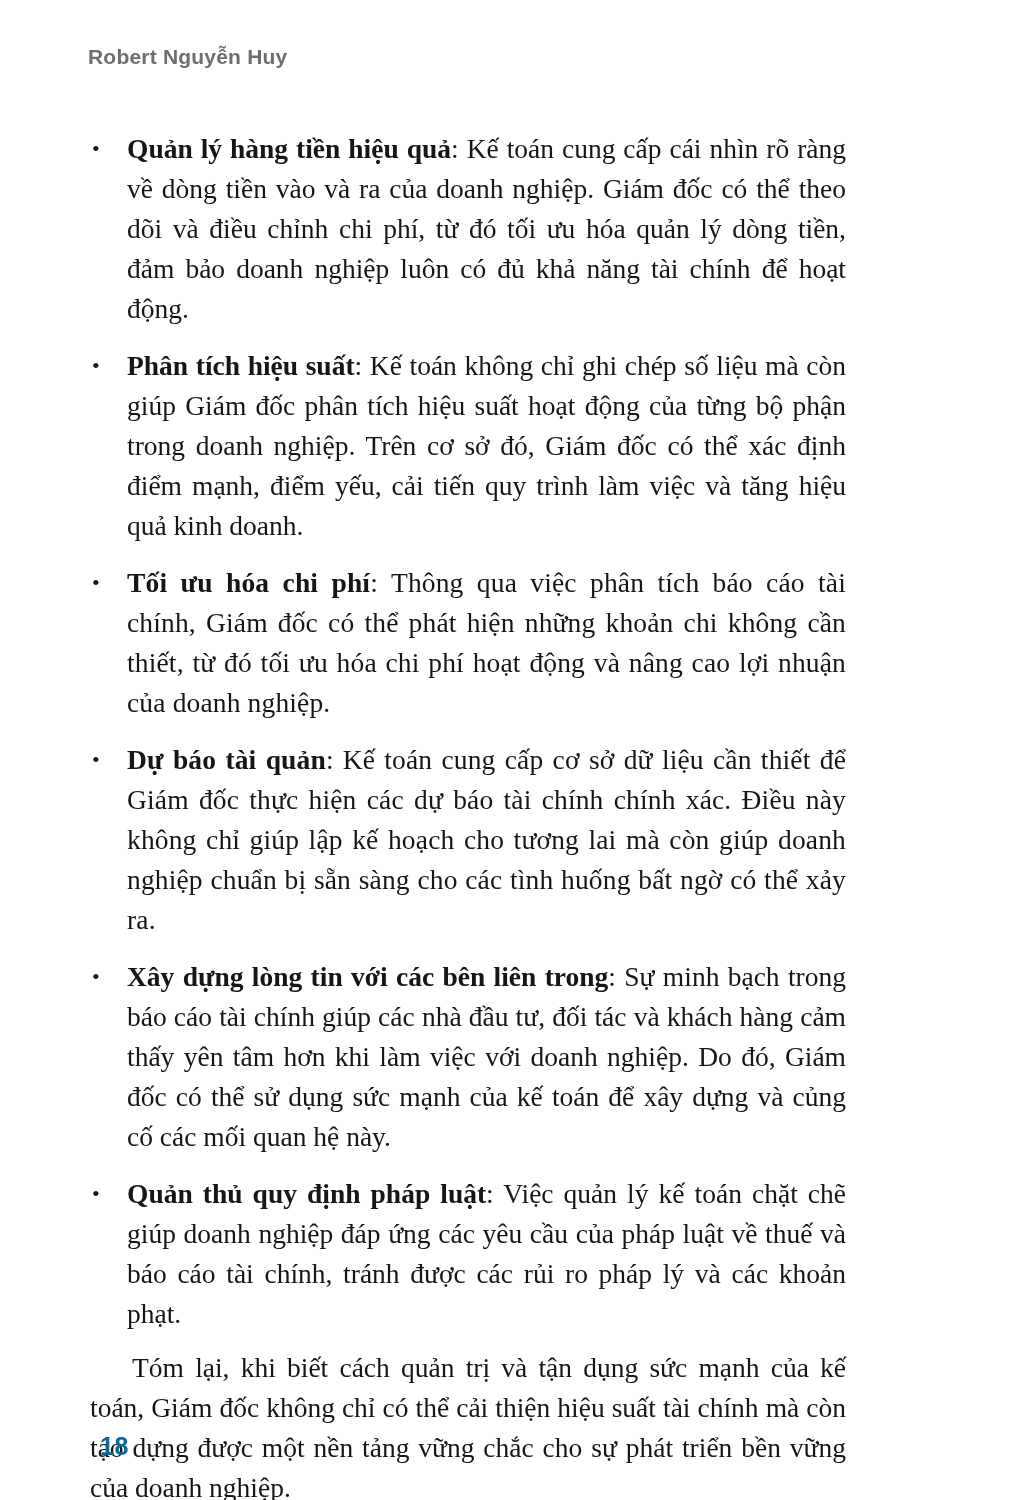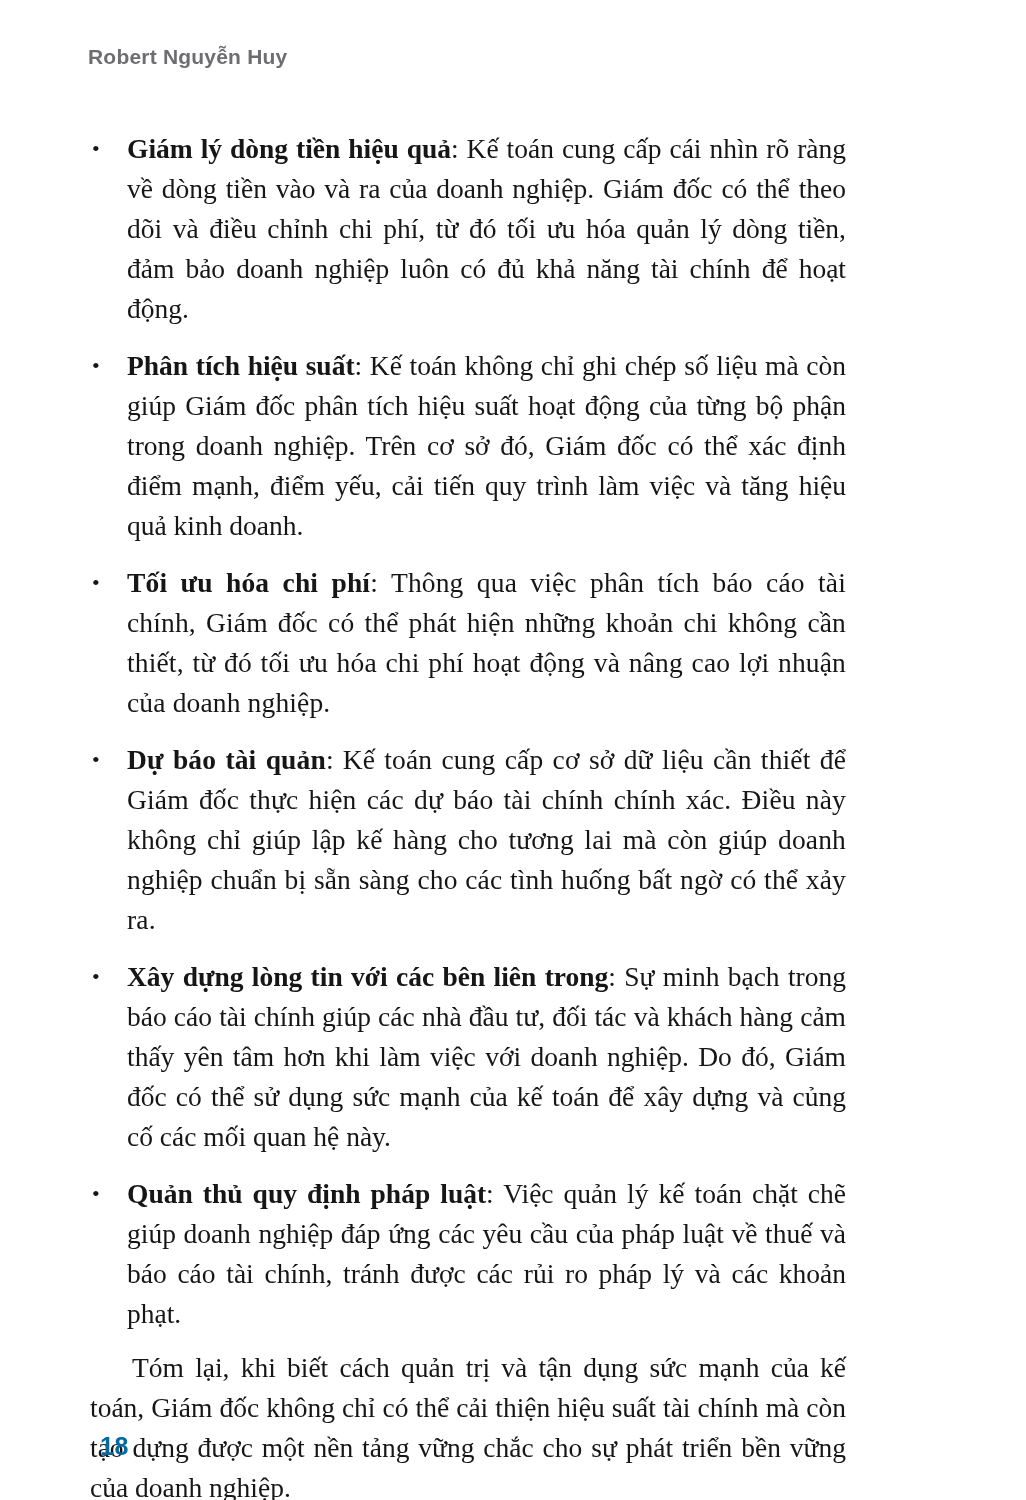--- a/index.html
+++ b/index.html
@@ -123,33 +123,33 @@
 <div class="page">
 
   <div class="running-head">Robert Nguyễn Huy</div>
 
   <div class="content">
 
 
     <ul class="bullets">
 
       <li>
-        <span class="bullet-dot">•</span><span class="lead">Giám lý dòng tiền hiệu quả</span><span>: </span><span class="body-run">Kế toán cung cấp cái nhìn rõ ràng về dòng tiền vào và ra của doanh nghiệp. Giám đốc có thể theo dõi và điều chỉnh chi phí, từ đó tối ưu hóa quản lý dòng tiền, đảm bảo doanh nghiệp luôn có đủ khả năng tài chính để hoạt động.</span>
+        <span class="bullet-dot">•</span><span class="lead">Quản lý hàng tiền hiệu quả</span><span>: </span><span class="body-run">Kế toán cung cấp cái nhìn rõ ràng về dòng tiền vào và ra của doanh nghiệp. Giám đốc có thể theo dõi và điều chỉnh chi phí, từ đó tối ưu hóa quản lý dòng tiền, đảm bảo doanh nghiệp luôn có đủ khả năng tài chính để hoạt động.</span>
       </li>
 
       <li>
         <span class="bullet-dot">•</span><span class="lead">Phân tích hiệu suất</span><span>: </span><span class="body-run">Kế toán không chỉ ghi chép số liệu mà còn giúp Giám đốc phân tích hiệu suất hoạt động của từng bộ phận trong doanh nghiệp. Trên cơ sở đó, Giám đốc có thể xác định điểm mạnh, điểm yếu, cải tiến quy trình làm việc và tăng hiệu quả kinh doanh.</span>
       </li>
 
       <li class="tight-track">
         <span class="bullet-dot">•</span><span class="lead">Tối ưu hóa chi phí</span><span>: </span><span class="body-run">Thông qua việc phân tích báo cáo tài chính, Giám đốc có thể phát hiện những khoản chi không cần thiết, từ đó tối ưu hóa chi phí hoạt động và nâng cao lợi nhuận của doanh nghiệp.</span>
       </li>
 
       <li class="tight-track">
-        <span class="bullet-dot">•</span><span class="lead">Dự báo tài quản</span><span>: </span><span class="body-run">Kế toán cung cấp cơ sở dữ liệu cần thiết để Giám đốc thực hiện các dự báo tài chính chính xác. Điều này không chỉ giúp lập kế hàng cho tương lai mà còn giúp doanh nghiệp chuẩn bị sẵn sàng cho các tình huống bất ngờ có thể xảy ra.</span>
+        <span class="bullet-dot">•</span><span class="lead">Dự báo tài quản</span><span>: </span><span class="body-run">Kế toán cung cấp cơ sở dữ liệu cần thiết để Giám đốc thực hiện các dự báo tài chính chính xác. Điều này không chỉ giúp lập kế hoạch cho tương lai mà còn giúp doanh nghiệp chuẩn bị sẵn sàng cho các tình huống bất ngờ có thể xảy ra.</span>
       </li>
 
       <li>
         <span class="bullet-dot">•</span><span class="lead">Xây dựng lòng tin với các bên liên trong</span><span>: </span><span class="body-run">Sự minh bạch trong báo cáo tài chính giúp các nhà đầu tư, đối tác và khách hàng cảm thấy yên tâm hơn khi làm việc với doanh nghiệp. Do đó, Giám đốc có thể sử dụng sức mạnh của kế toán để xây dựng và củng cố các mối quan hệ này.</span>
       </li>
 
       <li>
         <span class="bullet-dot">•</span><span class="lead">Quản thủ quy định pháp luật</span><span>: </span><span class="body-run">Việc quản lý kế toán chặt chẽ giúp doanh nghiệp đáp ứng các yêu cầu của pháp luật về thuế và báo cáo tài chính, tránh được các rủi ro pháp lý và các khoản phạt.</span>
       </li>
 

